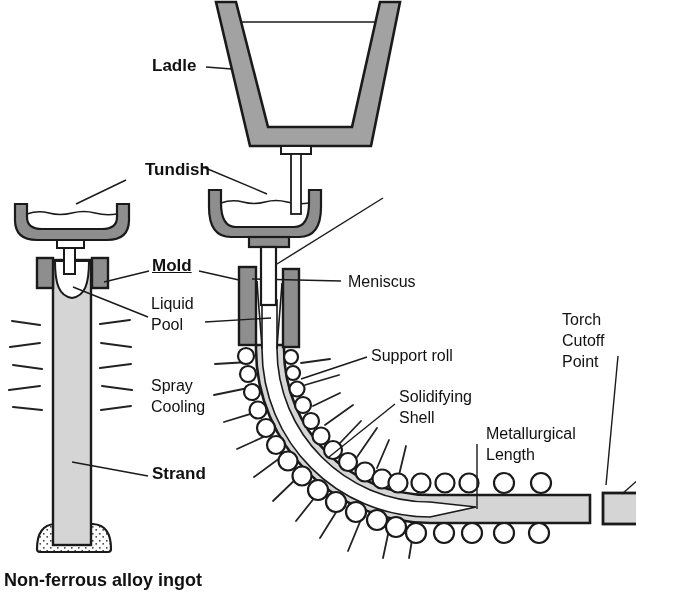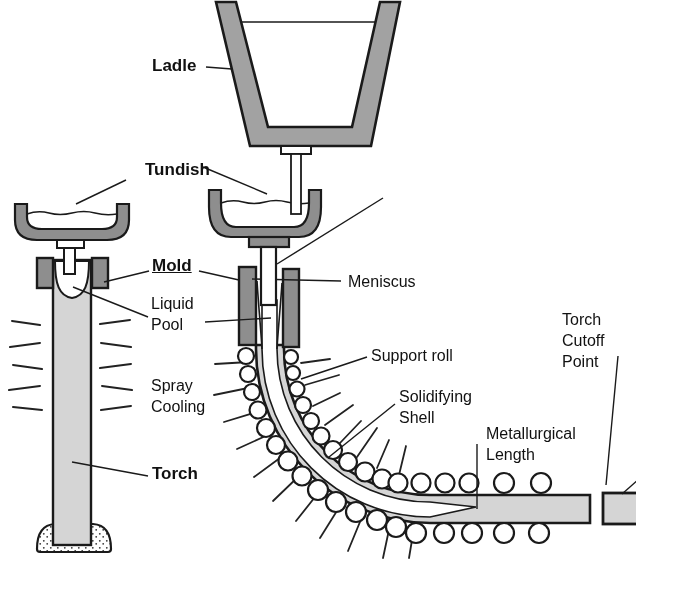--- a/index.html
+++ b/index.html
@@ -170,20 +170,21 @@
 <div class="lbl bold" style="left:145px;top:159px;">Tundish</div>
 <div class="lbl bold" style="left:152px;top:255px;text-decoration:underline;">Mold</div>
 <div class="lbl" style="left:332px;top:271px;margin-left:16px;">Meniscus</div>
 <div class="lbl" style="left:151px;top:293px;">Liquid
 Pool</div>
 <div class="lbl" style="left:151px;top:375px;">Spray
 Cooling</div>
 <div class="lbl" style="left:371px;top:345px;">Support roll</div>
 <div class="lbl" style="left:399px;top:386px;">Solidifying
 Shell</div>
-<div class="lbl bold" style="left:152px;top:463px;">Torch</div>
+<div class="lbl bold" style="left:152px;top:463px;">Strand</div>
 <div class="lbl" style="left:562px;top:309px;">Torch Cutoff
 Point</div>
 <div class="lbl" style="left:486px;top:423px;">Metallurgical
 Length</div>
 <div class="lbl bold" style="left:640px;top:462px;">Entry</div>
+<div class="caption" style="left:4px;top:570px;">Non-ferrous alloy ingot</div>
 
 </div>
 
 </body></html>

